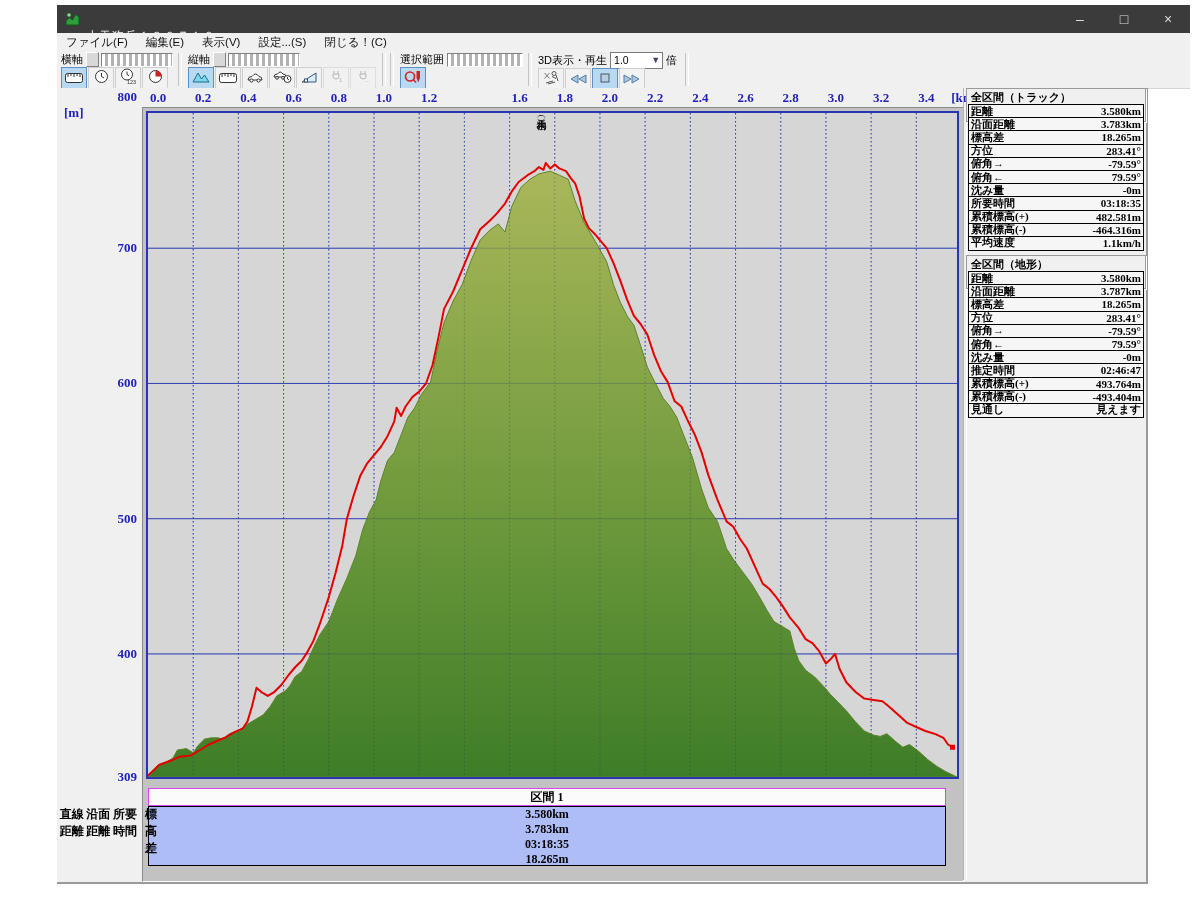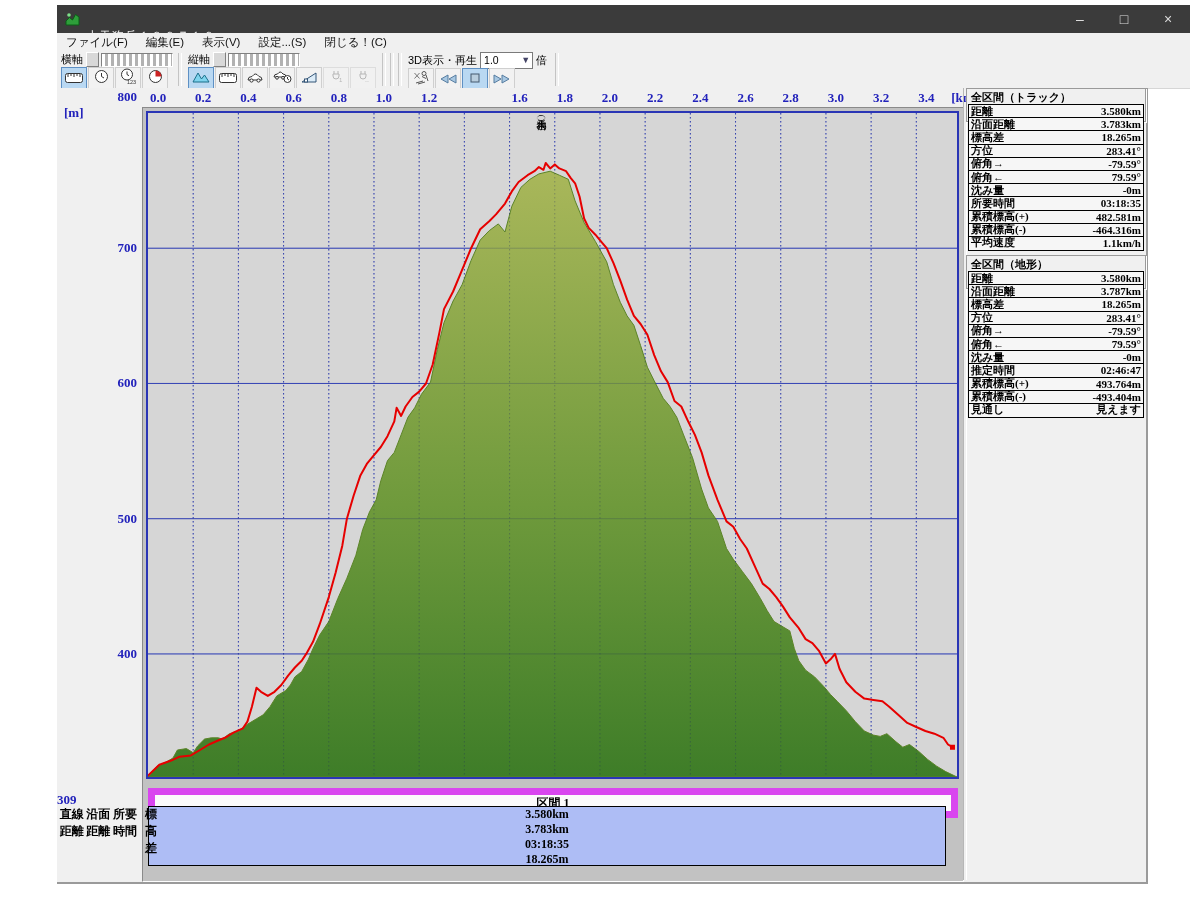--- a/index.html
+++ b/index.html
@@ -36,21 +36,21 @@
   #content{left:57px;top:88px;width:1089px;height:794px;background:#f0f0f0;border-right:2px solid #9a9a9a;border-bottom:2px solid #9a9a9a;}
   #chart-panel{left:142px;top:107px;width:820px;height:773px;background:#c2c2c2;
     border-top:1px solid #8a8a8a;border-left:1px solid #8a8a8a;border-right:1px solid #fdfdfd;border-bottom:1px solid #fdfdfd;}
   #plot-frame{left:146px;top:111px;width:809px;height:664px;border:2px solid #2a35b5;background:#d6d6d6;}
   #plot-svg{display:block;}
   .axis-text{position:absolute;color:#2222bb;font-family:"Liberation Serif","DejaVu Serif",serif;font-weight:bold;font-size:13px;}
   #yaxis-unit{left:64px;top:105px;}
   #xaxis-unit{left:930px;top:90px;width:48px;text-align:right;}
   #peak-label{left:536px;top:112px;writing-mode:vertical-rl;text-orientation:mixed;font-size:10px;line-height:11px;color:#000;letter-spacing:0;}
   
-  #kukan-header{left:148px;top:788px;width:796px;height:16px;background:#fbfbfb;border:7px solid #d946ef;
+  #kukan-header{left:148px;top:788px;width:796px;height:16px;background:#fbfbfb;border:1px solid #d946ef;
     text-align:center;font-family:"Liberation Serif","DejaVu Serif",serif;font-weight:bold;font-size:12px;line-height:16px;}
   #kukan-body{left:148px;top:806px;width:796px;height:58px;background:#aebdf5;border:1px solid #000;
     display:flex;flex-direction:column;justify-content:space-around;}
   #kukan-body .kv{text-align:center;font-family:"Liberation Serif","DejaVu Serif",serif;font-weight:bold;font-size:12px;color:#000;}
   #kukan-labels{left:57px;top:806px;width:100px;height:58px;display:flex;justify-content:space-around;}
   #kukan-labels .kl{text-align:right;font-family:"Liberation Serif","DejaVu Serif",serif;font-weight:bold;font-size:12px;color:#000;}
   
   .stats-header{width:174px;height:13px;background:#f0f0f0;border:1px solid #9a9a9a;box-shadow:1px 1px 0 #fff;
     font-size:11px;font-weight:bold;color:#000;padding:1px 0 18px 4px;}
   .stats-table{width:174px;border:1px solid #000;background:#f6f6f6;display:flex;flex-direction:column;}
@@ -177,20 +177,36 @@
               <path d="M5 2v3M9 2v3M4 5h6v2a3 3 0 0 1-6 0Z" stroke="#888" fill="none"></path>
               <text x="9" y="13" font-size="7" fill="#888">..</text>
             </svg></span>
         </span>
     </div>
   </div>
   <div class="tb-sep"></div>
 
   <div class="tb-sep"></div>
 
+  <div class="tb-group">
+    <div class="tb-row">
+      <span class="tb-label">選択範囲</span>
+      <span class="slider" style="width:74px"></span>
+    </div>
+    <div class="tb-row2">
+      <span class="icon-btn sel">
+          <span><svg width="19" height="15">
+              <circle cx="6" cy="7.5" r="4.5" fill="none" stroke="#d42222" stroke-width="1.6"></circle>
+              <path d="M9.2 10.5 L12 13.5" stroke="#d42222" stroke-width="1.6"></path>
+              <rect x="12.5" y="2" width="3.5" height="7" fill="#d42222"></rect>
+              <path d="M12.5 9 L14.2 13.5 L16 9 Z" fill="#d42222"></path>
+            </svg></span>
+        </span>
+    </div>
+  </div>
   <div class="tb-sep"></div>
 
   <div class="tb-group">
     <div class="tb-row">
       <span class="tb-label">3D表示・再生</span>
       <span class="dropdown">
         <span>1.0</span>
         <span class="chev">▼</span>
       </span>
       <span class="tb-label" style="margin-left:3px">倍</span>
@@ -251,21 +267,21 @@
     <span class="axis-text" style="left: 835.933px; top: 90px; transform: translateX(-50%);">3.0</span>
     <span class="axis-text" style="left: 881.128px; top: 90px; transform: translateX(-50%);">3.2</span>
     <span class="axis-text" style="left: 926.324px; top: 90px; transform: translateX(-50%);">3.4</span>
   </div>
 <div class="abs" id="yaxis-ticks">
     <span class="axis-text" style="left: 57px; width: 80px; text-align: right; top: 89px;">800</span>
     <span class="axis-text" style="left: 57px; width: 80px; text-align: right; top: 240.234px;">700</span>
     <span class="axis-text" style="left: 57px; width: 80px; text-align: right; top: 375.468px;">600</span>
     <span class="axis-text" style="left: 57px; width: 80px; text-align: right; top: 510.703px;">500</span>
     <span class="axis-text" style="left: 57px; width: 80px; text-align: right; top: 645.937px;">400</span>
-    <span class="axis-text" style="left: 57px; width: 80px; text-align: left; top: 769px; margin-top: 23px;">309</span>
+    <span class="axis-text" style="left: 57px; width: 80px; text-align: right; top: 769px;">309</span>
   </div>
 
 <div class="abs" id="plot-frame">
   <svg id="plot-svg" width="809" height="664">
       <defs>
         <linearGradient id="terrGrad" x1="0" y1="0" x2="0" y2="1">
           <stop offset="0" stop-color="#a9b75a"></stop>
           <stop offset="0.55" stop-color="#6f9a3c"></stop>
           <stop offset="1" stop-color="#3e7d28"></stop>
         </linearGradient>

